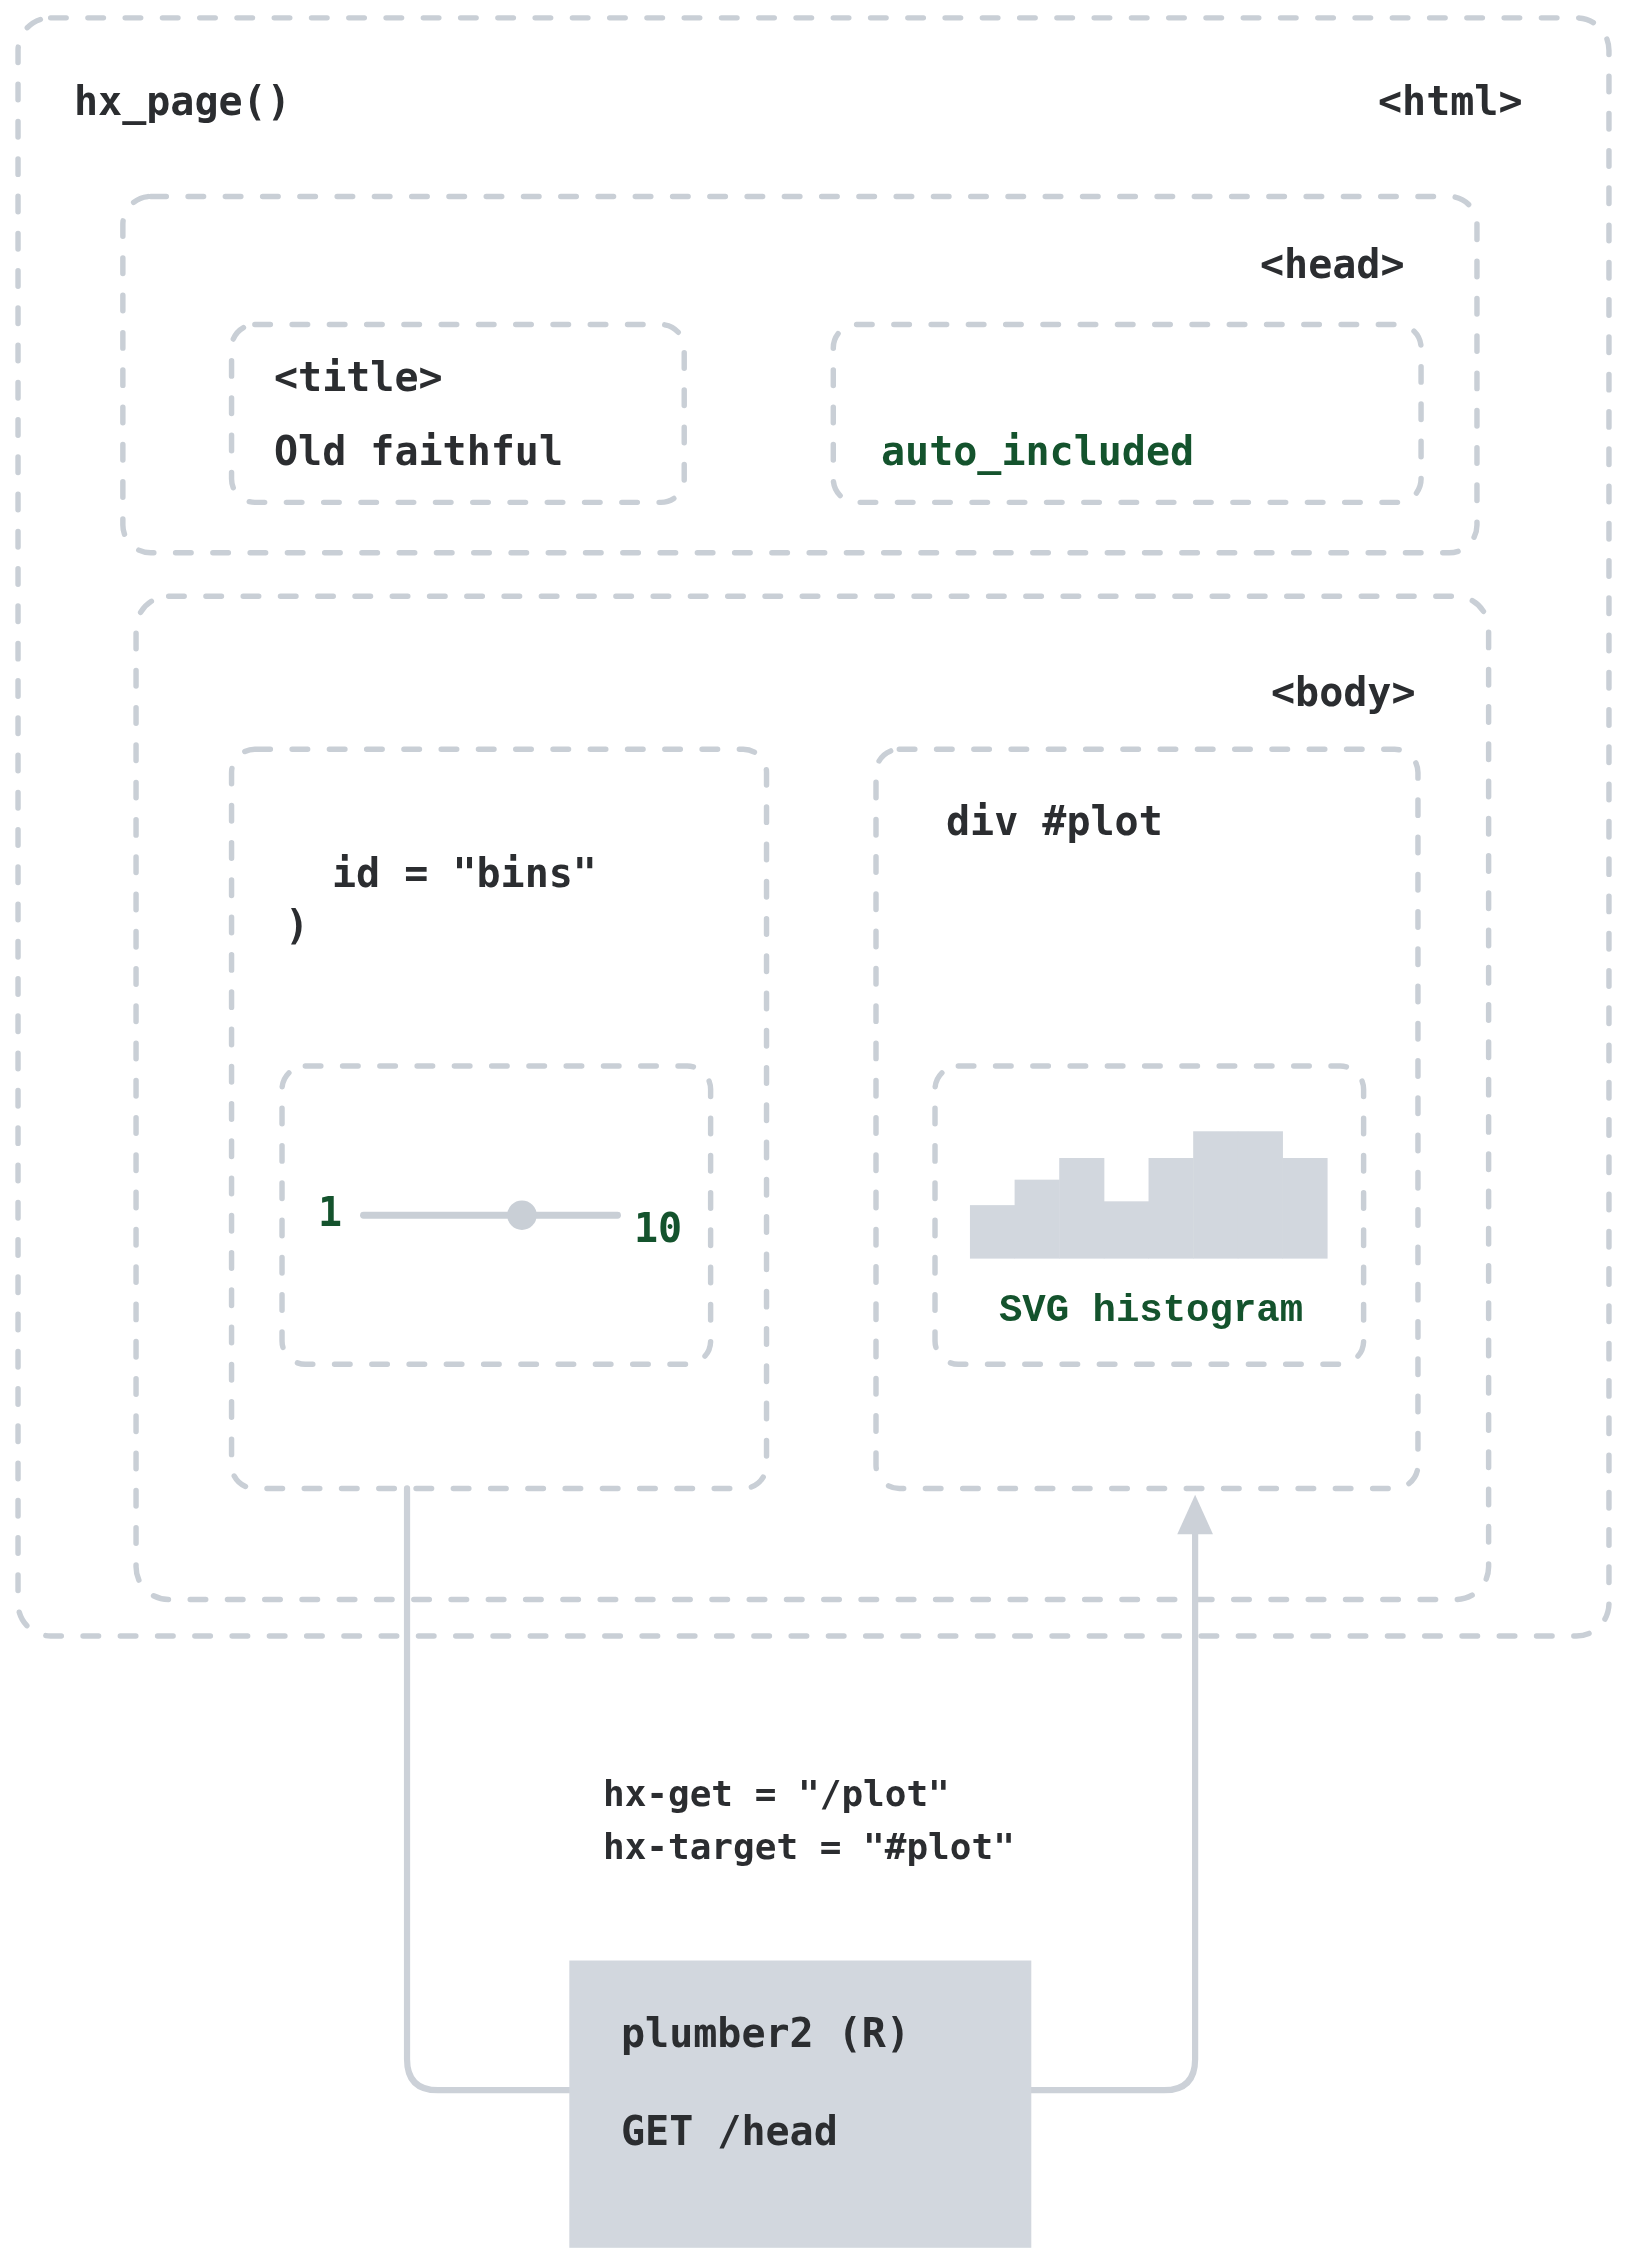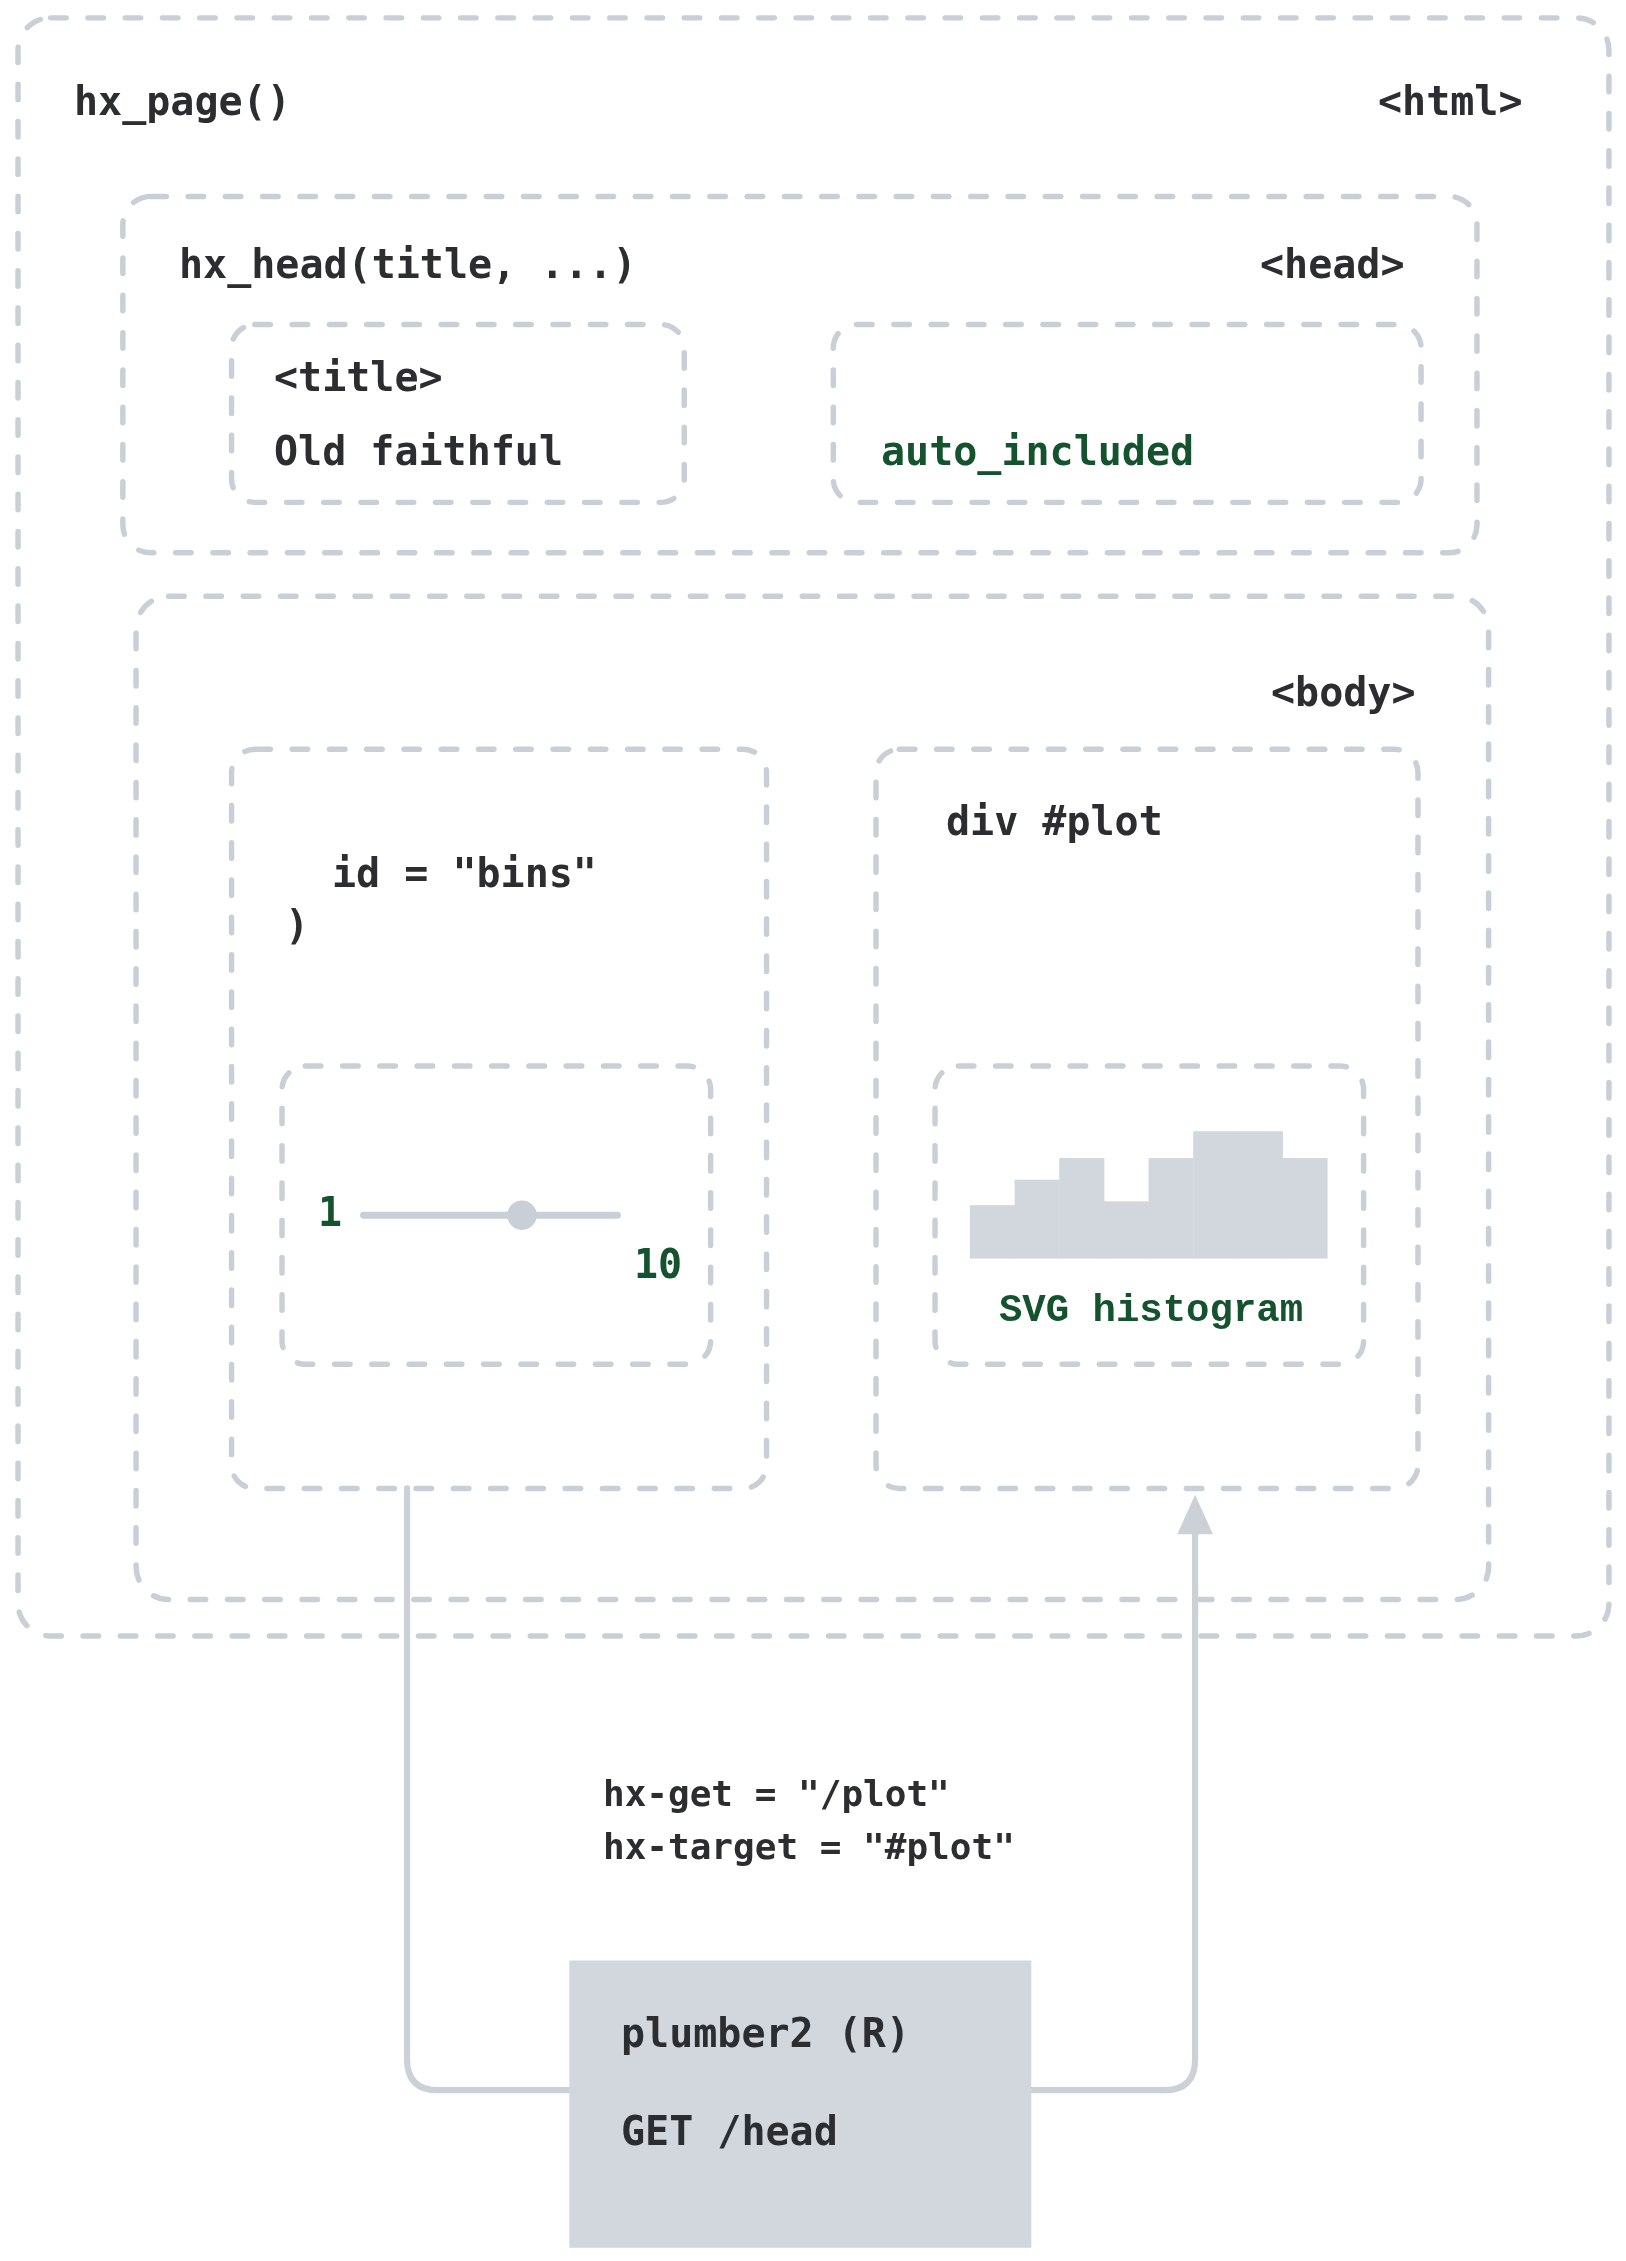--- a/index.html
+++ b/index.html
@@ -66,35 +66,34 @@
 
     <path d="M 524 1917 L 524 2652 Q 524 2692 564 2692 L 1499 2692 Q 1539 2692 1539 2652 L 1539 1968" fill="none" stroke="#ccd1d8" stroke-width="8" stroke-linecap="round"></path>
     <path d="M 1539 1925 L 1516 1976 L 1562 1976 Z" fill="#ccd1d8"></path>
 
     <rect x="733" y="2525" width="595" height="370" fill="#d2d7de"></rect>
   </svg>
 
   <div class="t" style="left:74px;top:78px">hx_page()</div>
   <div class="t" style="left:1378px;top:78px">&lt;html&gt;</div>
 
-  <div class="t" style="left:179px;top:241px">hx_head(title, ...)</div>
   <div class="t" style="left:1260px;top:241px">&lt;head&gt;</div>
 
   <div class="t" style="left:274px;top:354px">&lt;title&gt;</div>
   <div class="t" style="left:274px;top:428px">Old faithful</div>
 
   <div class="t muted" style="left:881px;top:428px">auto_included</div>
 
   <div class="t" style="left:1271px;top:669px">&lt;body&gt;</div>
 
   <div class="t" style="left:332px;top:850px">id = "bins"</div>
   <div class="t" style="left:285px;top:902px">)</div>
 
   <div class="t muted" style="left:318px;top:1189px">1</div>
-  <div class="t muted" style="left:634px;top:1241px">10</div>
+  <div class="t muted" style="left:634px;top:1205px">10</div>
 
   <div class="t" style="left:946px;top:798px">div #plot</div>
   <div class="t muted caption center" style="left:1151px;top:1289px">SVG histogram</div>
 
   <div class="t small" style="left:603px;top:1773px">hx-get = "/plot"</div>
   <div class="t small" style="left:603px;top:1826px">hx-target = "#plot"</div>
 
   <div class="t" style="left:621px;top:2010px">plumber2 (R)</div>
   <div class="t" style="left:621px;top:2108px">GET /head</div>
 

